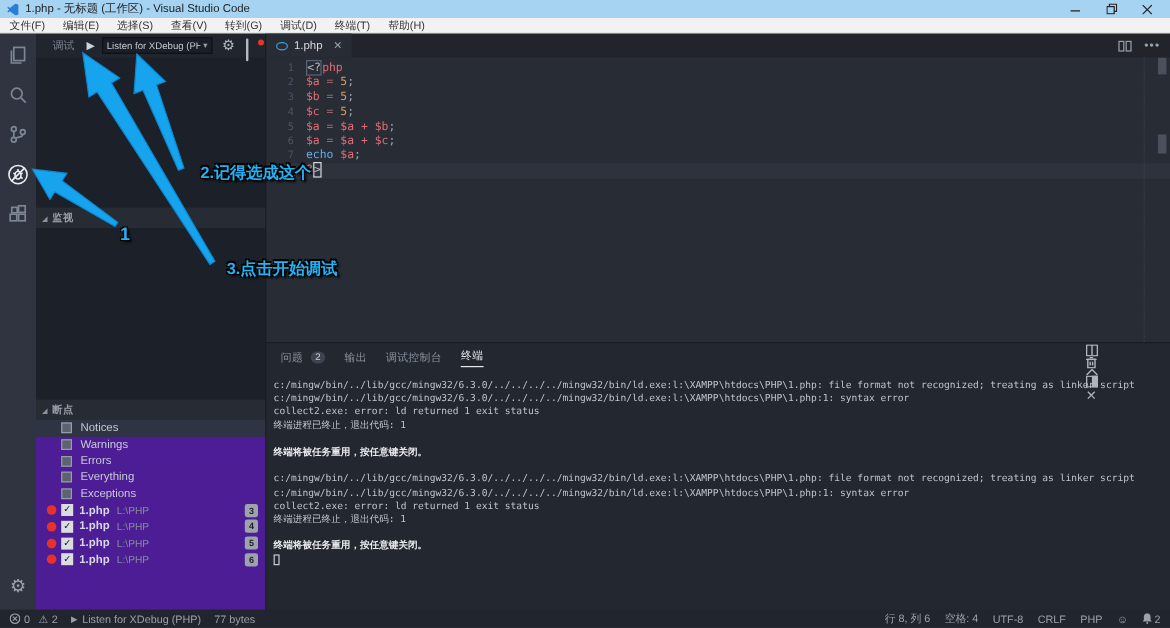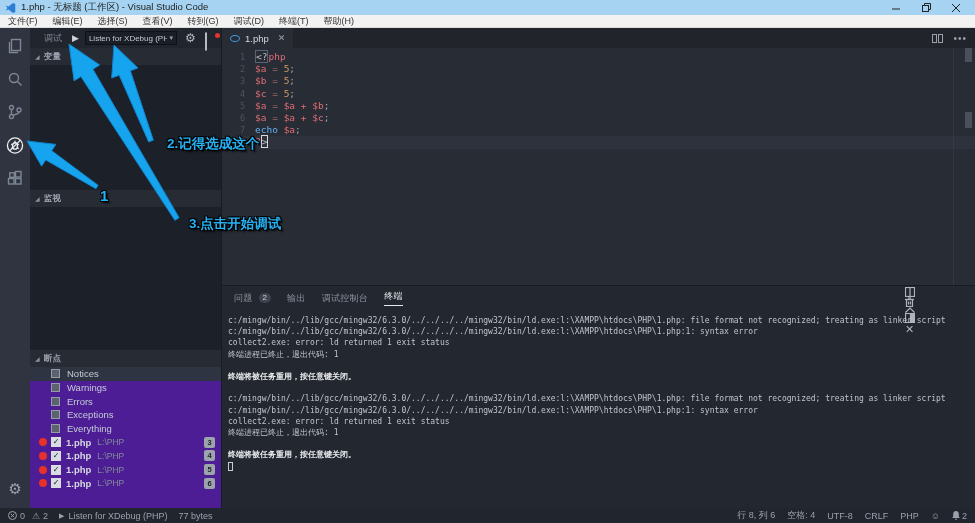--- a/index.html
+++ b/index.html
@@ -211,24 +211,20 @@
       <span class="dbg-title">调试</span>
       <span class="dbg-play">▶</span>
       <span class="dbg-select">
         <span class="sel-text">Listen for XDebug (PHI</span>
         <span class="caret">▾</span>
       </span>
       <span class="dbg-gear">⚙</span>
       <span class="dbg-console"><span class="box"></span><span class="dot"></span></span>
     </div>
 
-    <div class="sec-header">
-      <span class="tri">◢</span>
-      <span class="sec-label">变量</span>
-    </div>
     <div class="sec-content sec-var"></div>
 
     <div class="sec-header">
       <span class="tri">◢</span>
       <span class="sec-label">监视</span>
     </div>
     <div class="sec-content sec-watch"></div>
 
     <div class="sec-content sec-stack"></div>
 
@@ -244,25 +240,25 @@
         <div class="bp-row">
           <span class="cat-check"></span>
           <span class="bp-label">Warnings</span>
         </div>
         <div class="bp-row">
           <span class="cat-check"></span>
           <span class="bp-label">Errors</span>
         </div>
         <div class="bp-row">
           <span class="cat-check"></span>
+          <span class="bp-label">Everything</span>
+        </div>
+        <div class="bp-row">
+          <span class="cat-check"></span>
           <span class="bp-label">Exceptions</span>
-        </div>
-        <div class="bp-row">
-          <span class="cat-check"></span>
-          <span class="bp-label">Everything</span>
         </div>
         <div class="bp-row">
           <span class="bp-dot"></span>
           <span class="file-check">✓</span>
           <span class="bp-file">1.php</span>
           <span class="bp-path">L:\PHP</span>
           <span class="bp-badge">3</span>
         </div>
         <div class="bp-row">
           <span class="bp-dot"></span>

